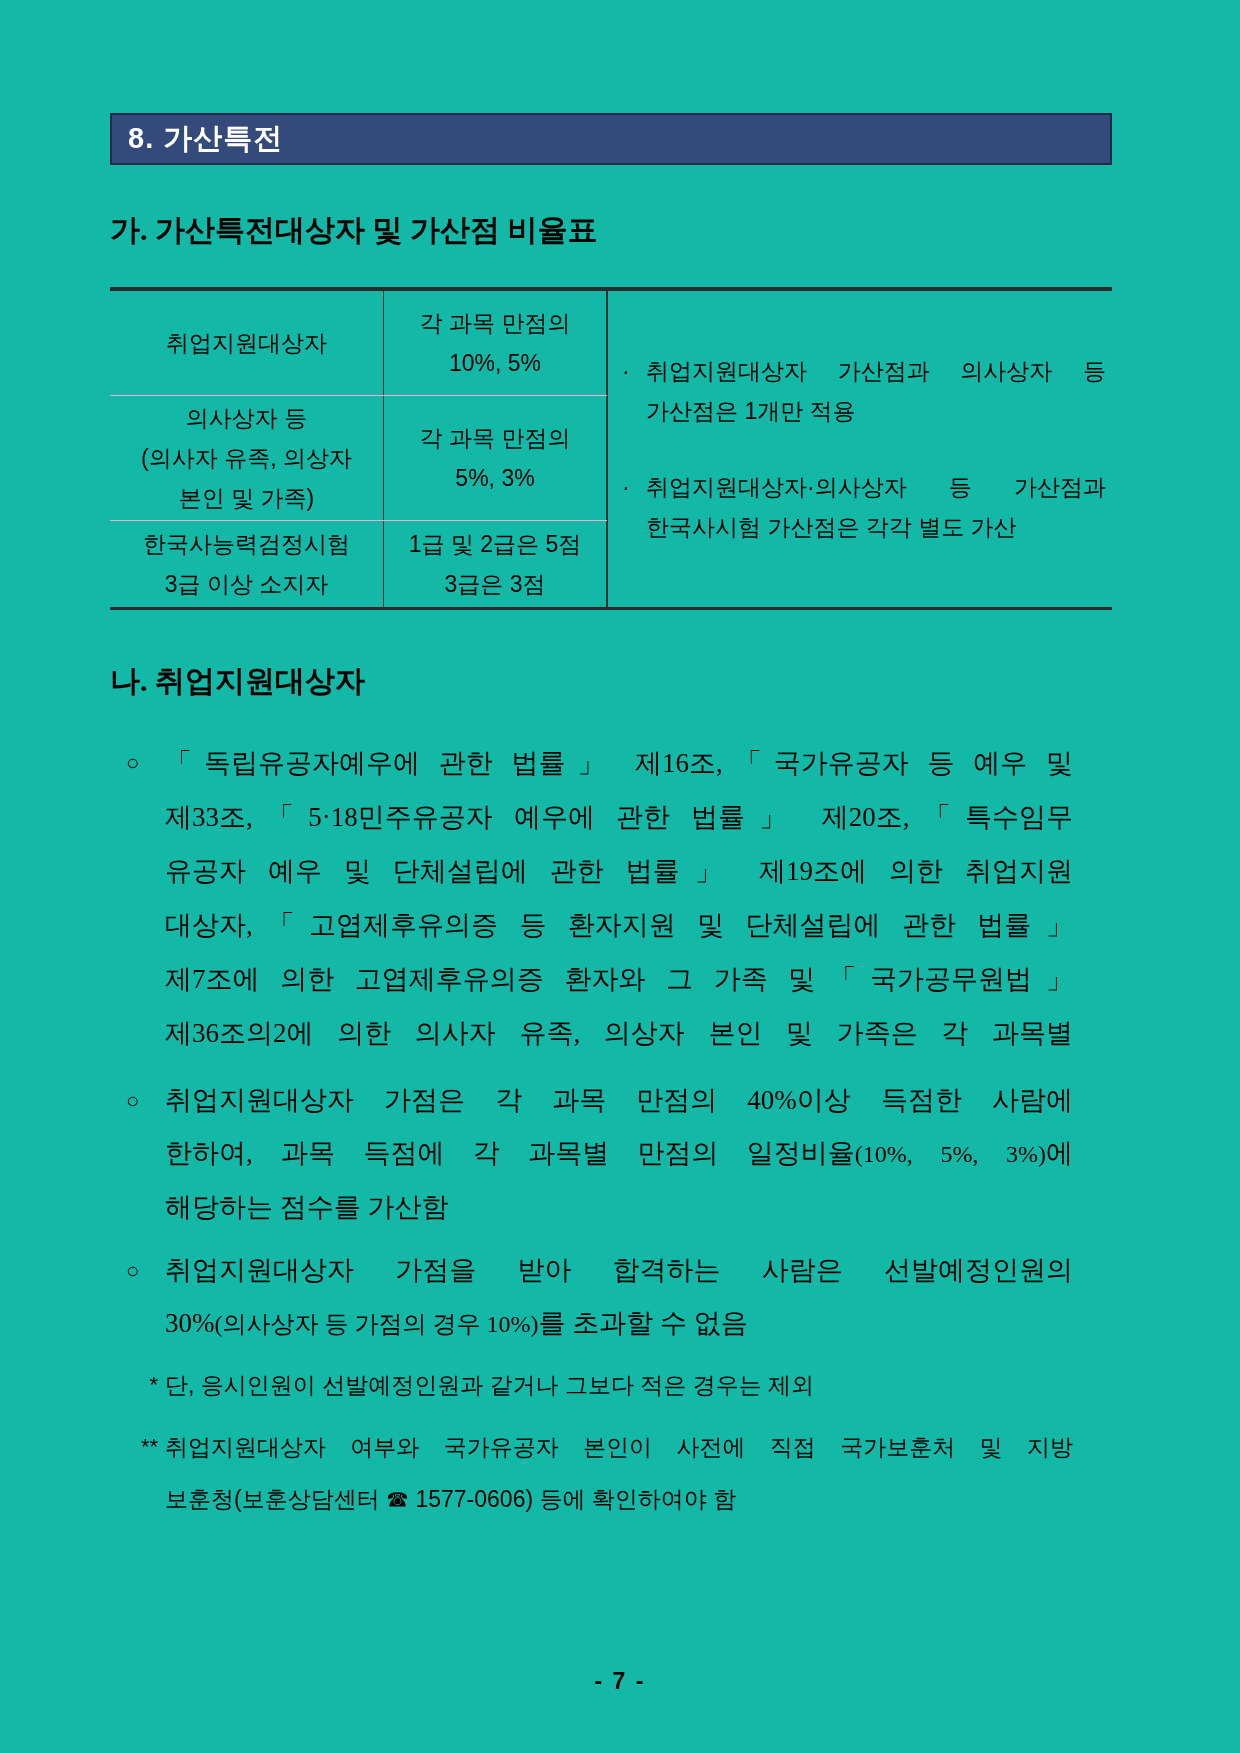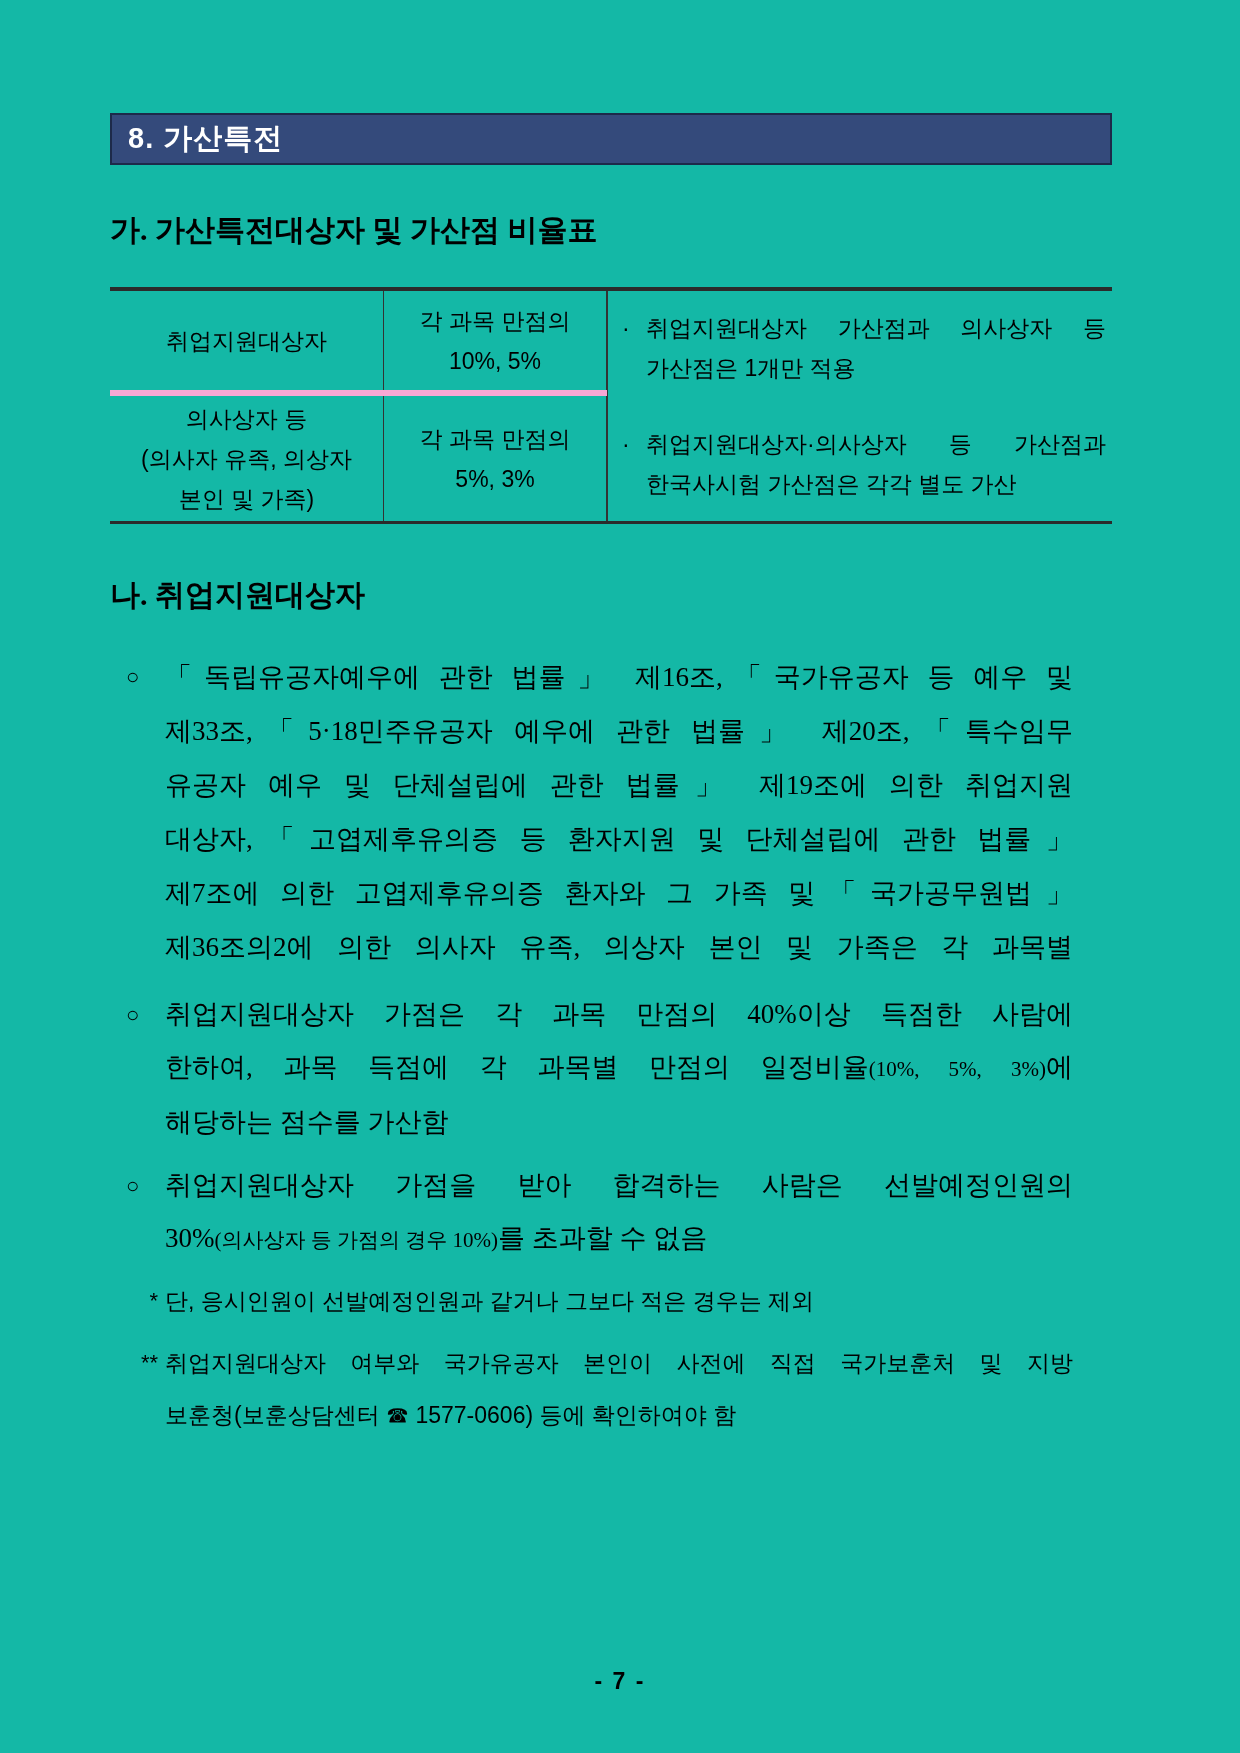--- a/index.html
+++ b/index.html
@@ -53,21 +53,21 @@
   .thead .cell{
     display:flex;align-items:center;justify-content:center;
     font-weight:bold;letter-spacing:2px;
     box-sizing:border-box;
   }
   .c1{width:273px;}
   .c2{width:224px;border-left:1px solid #333;border-right:1px solid #333;}
   .c3{width:505px;}
   .tbody{display:flex;}
   .tleft{width:497px;}
-  .trow{display:flex;border-bottom:6px solid #f9a8d4;box-sizing:border-box;}
+  .trow{display:flex;border-bottom:1px solid #f9a8d4;box-sizing:border-box;}
   .trow:last-child{border-bottom:none;}
   .r1{height:105px;}
   .r2{height:125px;}
   .r3{height:86px;}
   .trow .cell{
     display:flex;flex-direction:column;align-items:center;justify-content:center;
     text-align:center;line-height:40px;
     box-sizing:border-box;
   }
   .merged{
@@ -90,21 +90,21 @@
   }
   .bullet .bmark{
     position:absolute;left:16px;top:0;
     font-size:22px;line-height:54px;
   }
   .b1{margin-top:36px;}
   .b2{margin-top:14px;line-height:53px;}
   .b3{margin-top:10px;line-height:53px;}
   .tline{min-height:1em;}
   .jline{text-align:justify;text-align-last:justify;}
-  .smalltxt{font-size:21px;}
+  .smalltxt{font-size:24px;}
   
   .note{
     position:relative;
     margin-left:110px;width:963px;
     padding-left:55px;
     box-sizing:border-box;
     font-family:"Liberation Sans", sans-serif;
     font-size:23px;line-height:52px;
   }
   .note .nmark{
@@ -146,20 +146,30 @@
         </div>
         <div class="trow r2">
           <div class="cell c1">
               <div class="tline">의사상자 등</div>
               <div class="tline">(의사자 유족, 의상자</div>
               <div class="tline">본인 및 가족)</div>
             </div>
           <div class="cell c2">
               <div class="tline">각 과목 만점의</div>
               <div class="tline">5%, 3%</div>
+            </div>
+        </div>
+        <div class="trow r3">
+          <div class="cell c1">
+              <div class="tline">한국사능력검정시험</div>
+              <div class="tline">3급 이상 소지자</div>
+            </div>
+          <div class="cell c2">
+              <div class="tline">1급 및 2급은 5점</div>
+              <div class="tline">3급은 3점</div>
             </div>
         </div>
       </div>
       <div class="c3 merged">
         <div class="remark">
           <span class="marker">·</span>
           <div class="rlines">
               <div class="tline jline">취업지원대상자 가산점과 의사상자 등</div>
               <div class="tline">가산점은 1개만 적용</div>
             </div>

